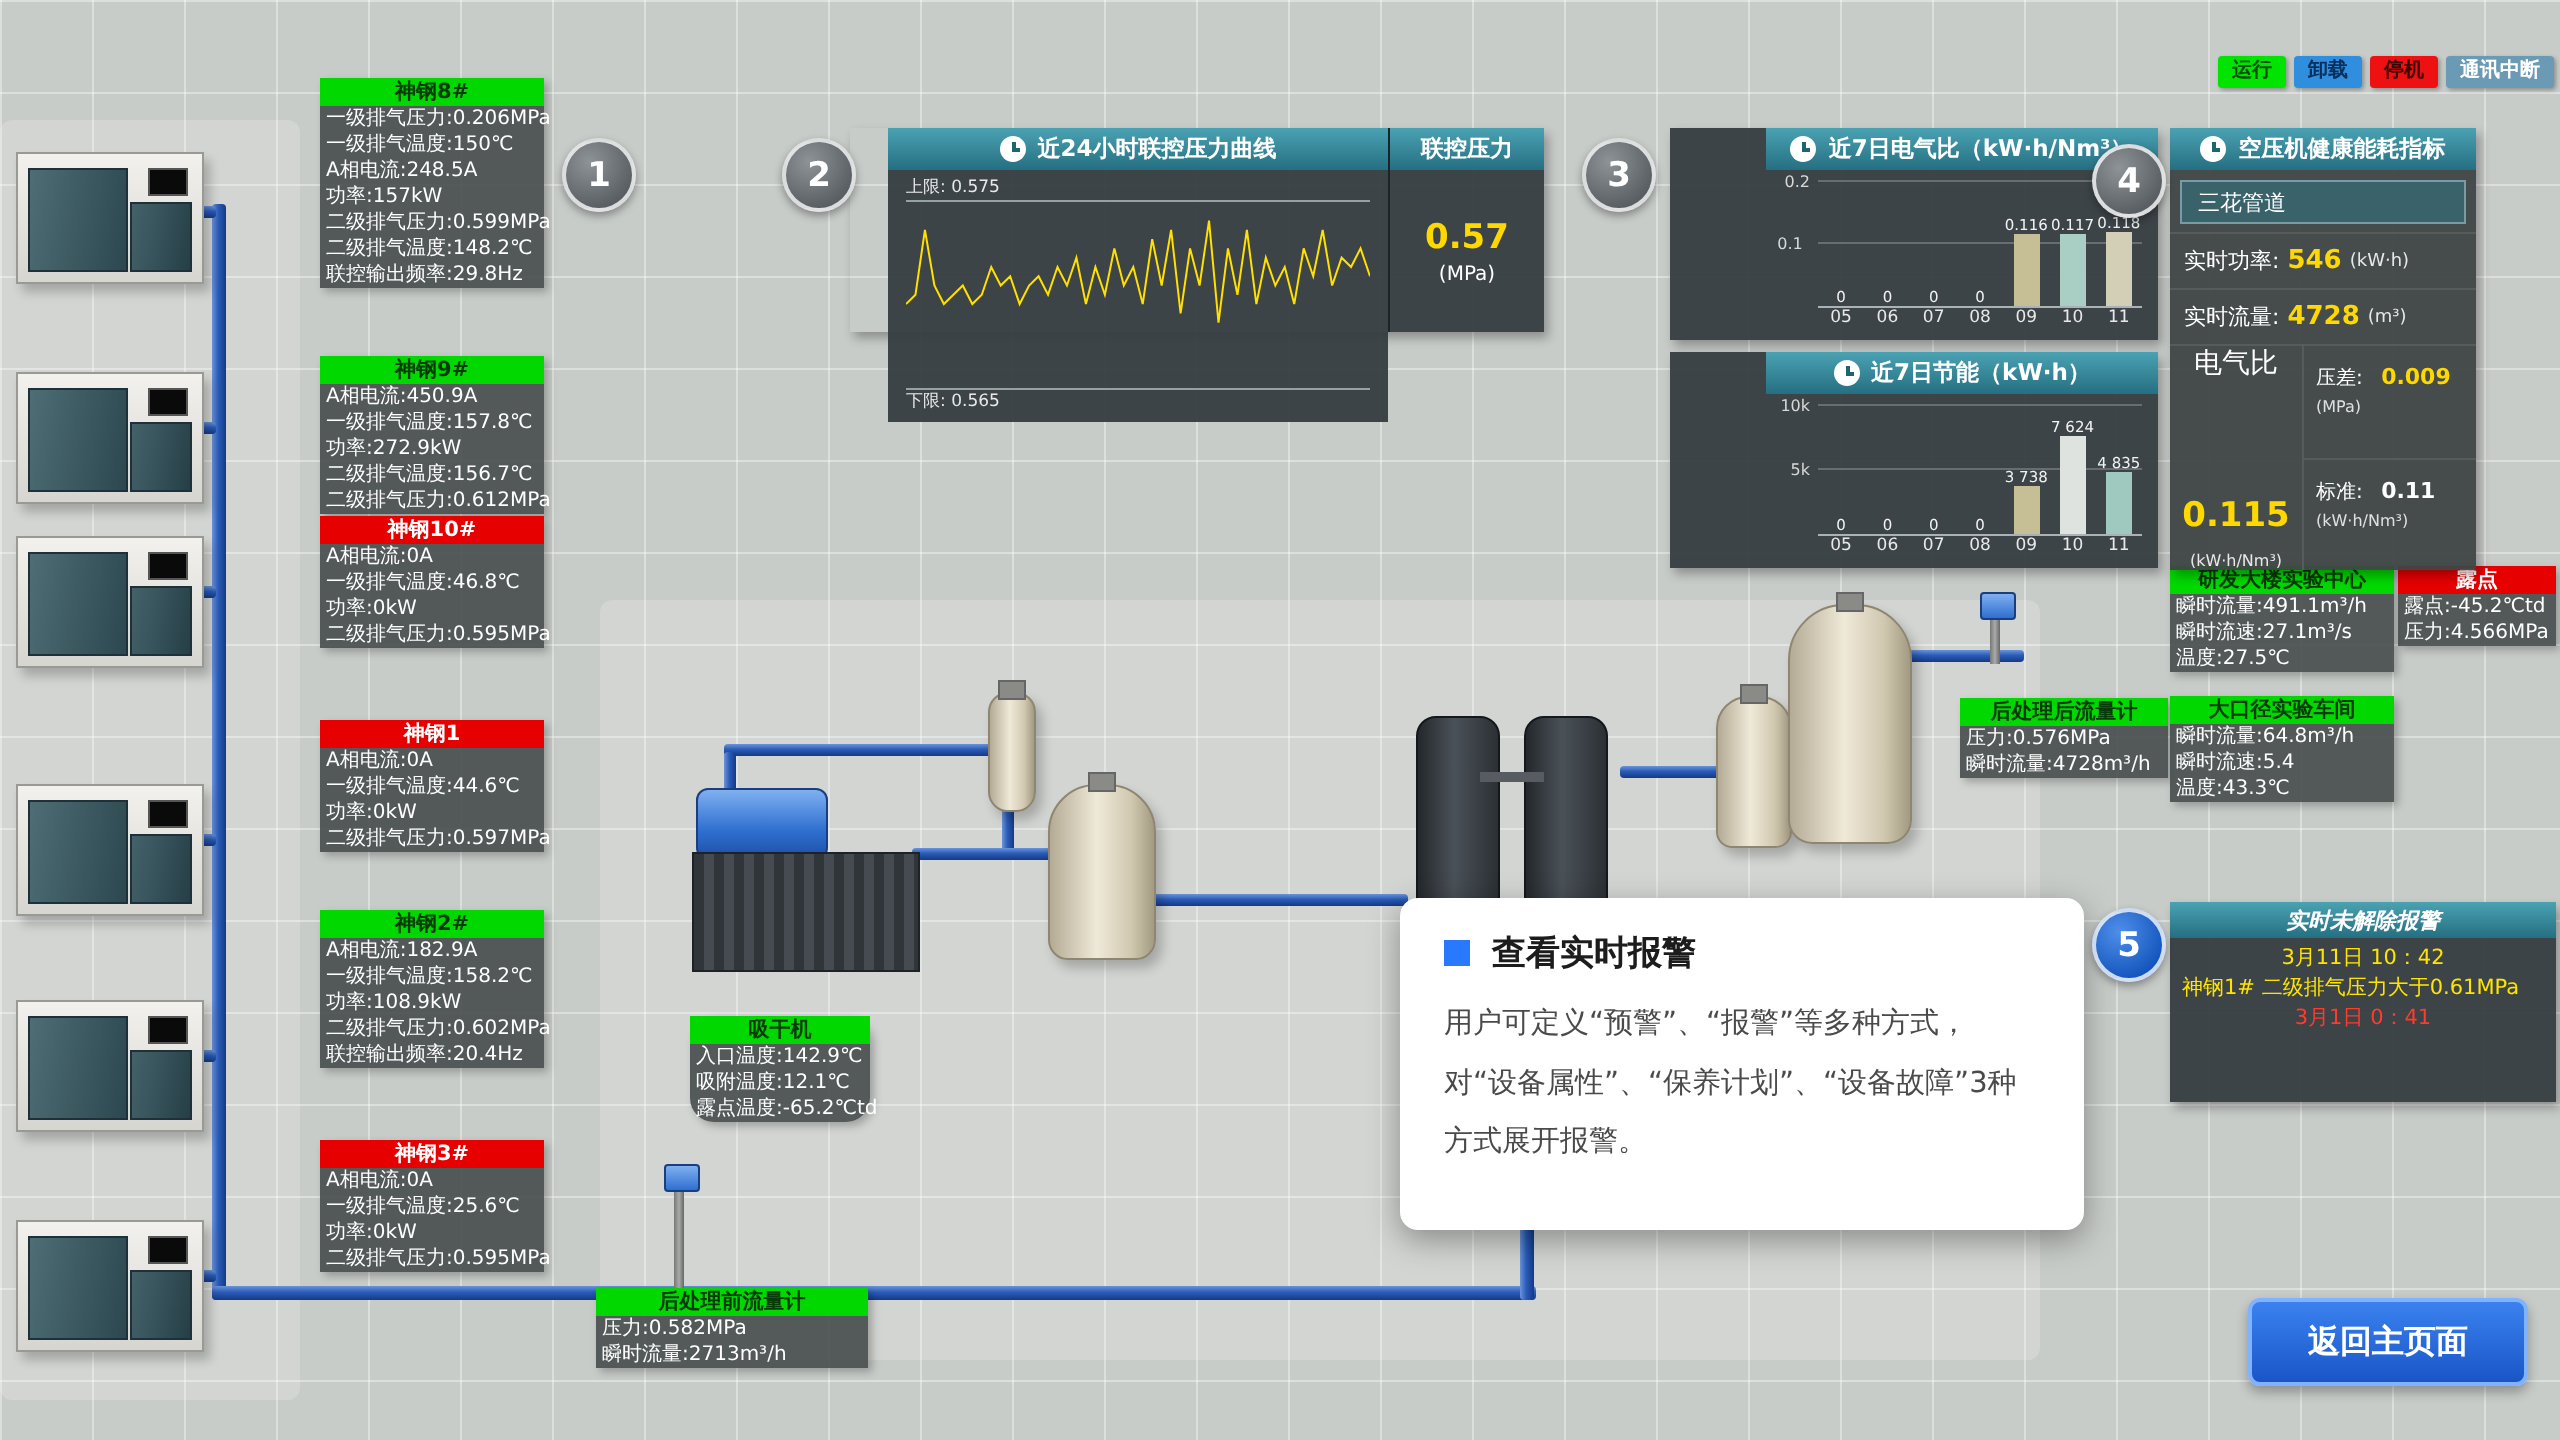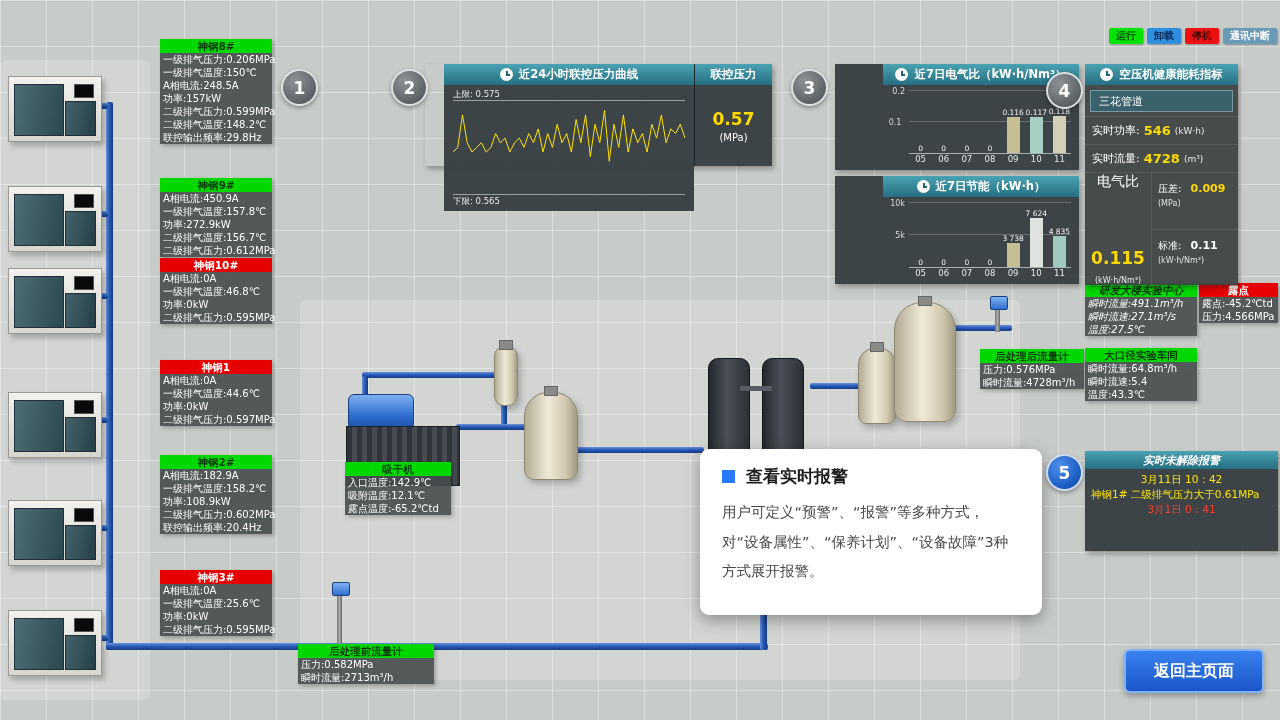--- a/index.html
+++ b/index.html
@@ -258,37 +258,37 @@
       <div class="dp-row">联控输出频率:20.4Hz</div>
     </div>
   <div class="data-panel" id="cp5" style="left:160px;top:570px;">
       <div class="dp-hdr stop">神钢3#</div>
       <div class="dp-row">A相电流:0A</div>
       <div class="dp-row">一级排气温度:25.6℃</div>
       <div class="dp-row">功率:0kW</div>
       <div class="dp-row">二级排气压力:0.595MPa</div>
     </div>
 
-  <div class="data-panel" id="sp0" style="left:345px;top:462px;width:106px;">
+  <div class="data-panel" id="sp0" style="left:345px;top:508px;width:90px;border-radius:12px;">
       <div class="dp-hdr run">吸干机</div>
       <div class="dp-row">入口温度:142.9℃</div>
       <div class="dp-row">吸附温度:12.1℃</div>
       <div class="dp-row">露点温度:-65.2℃td</div>
     </div>
   <div class="data-panel" id="sp1" style="left:298px;top:644px;width:136px;">
       <div class="dp-hdr run">后处理前流量计</div>
       <div class="dp-row">压力:0.582MPa</div>
       <div class="dp-row">瞬时流量:2713m³/h</div>
     </div>
   <div class="data-panel" id="sp2" style="left:980px;top:349px;width:104px;">
       <div class="dp-hdr run">后处理后流量计</div>
       <div class="dp-row">压力:0.576MPa</div>
       <div class="dp-row">瞬时流量:4728m³/h</div>
     </div>
-  <div class="data-panel" id="sp3" style="left:1085px;top:283px;width:112px;font-style:italic;">
+  <div class="data-panel" id="sp3" style="left:1085px;top:283px;width:112px;">
       <div class="dp-hdr run">研发大楼实验中心</div>
       <div class="dp-row">瞬时流量:491.1m³/h</div>
       <div class="dp-row">瞬时流速:27.1m³/s</div>
       <div class="dp-row">温度:27.5℃</div>
     </div>
   <div class="data-panel" id="sp4" style="left:1199px;top:283px;width:79px;">
       <div class="dp-hdr stop">露点</div>
       <div class="dp-row">露点:-45.2℃td</div>
       <div class="dp-row">压力:4.566MPa</div>
     </div>

